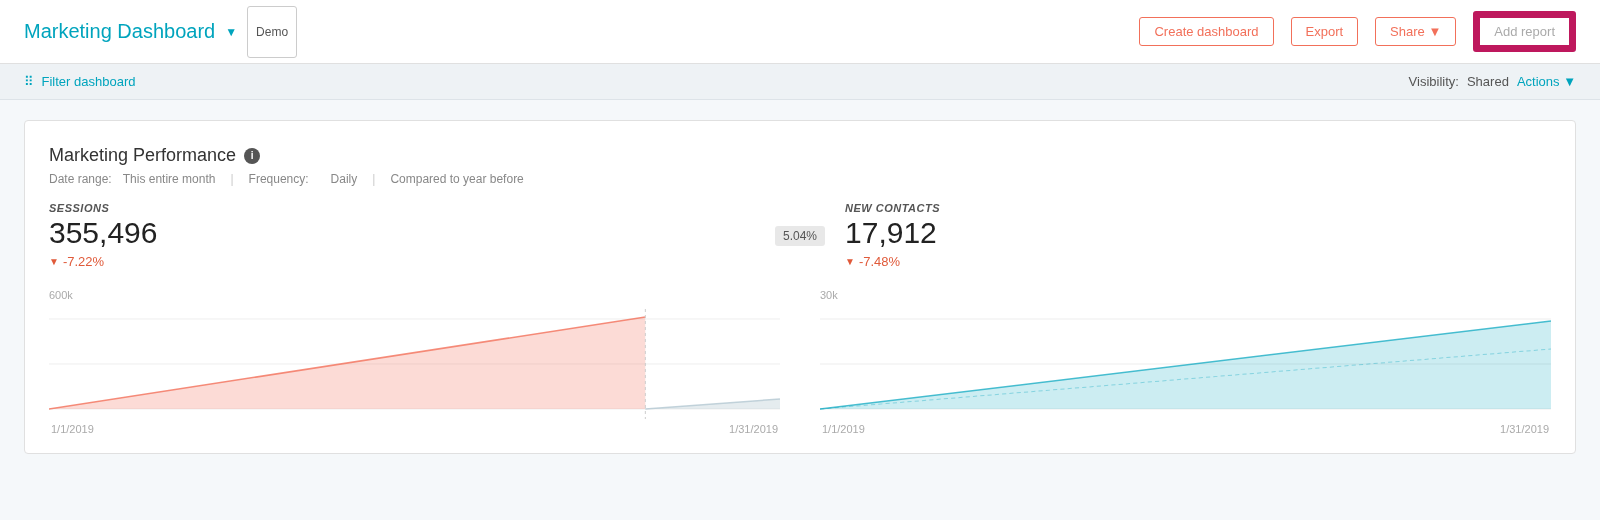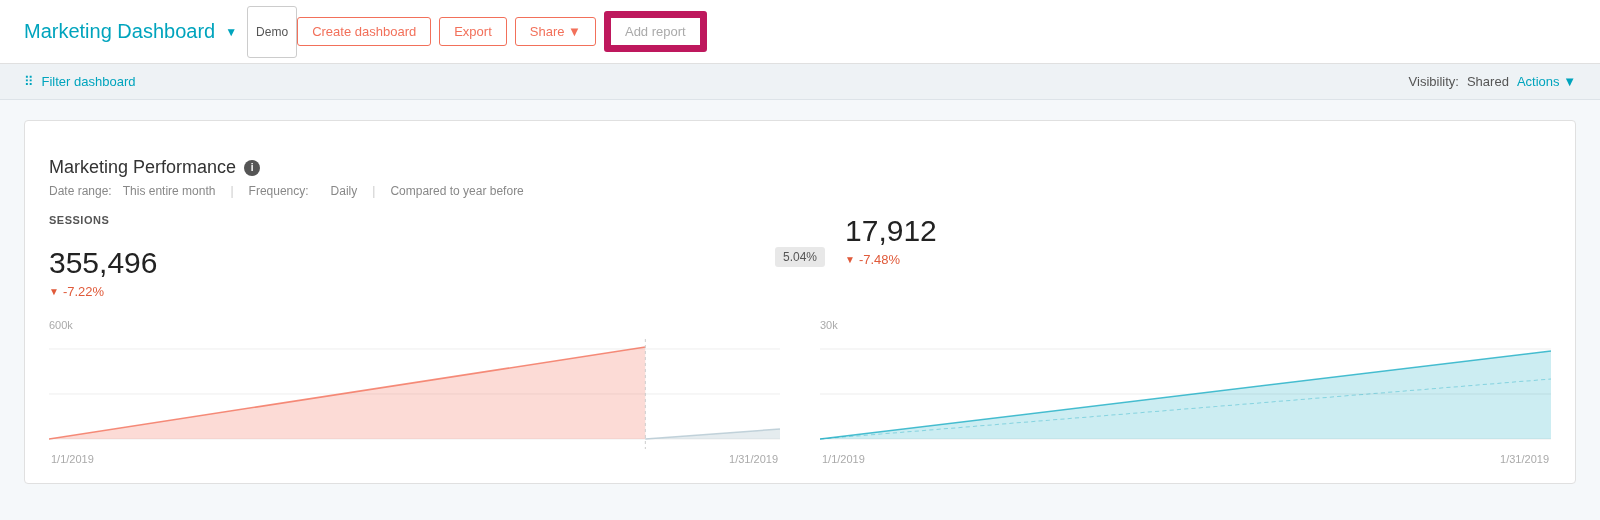--- a/index.html
+++ b/index.html
@@ -6,20 +6,21 @@
     body { font-family: -apple-system, BlinkMacSystemFont, 'Segoe UI', Helvetica, Arial, sans-serif; background: #f5f8fa; color: #333; }
 
     
     .header {
       background: #fff;
       border-bottom: 1px solid #e0e0e0;
       padding: 0 24px;
       height: 64px;
       display: flex;
       align-items: center;
+      justify-content: space-between;
     }
     .header-left {
       display: flex;
       align-items: center;
       gap: 10px;
     }
     .header-title {
       font-size: 20px;
       font-weight: 400;
       color: #00a4bd;
@@ -33,21 +34,21 @@
       background: #fff;
       border: 1px solid #ccc;
       border-radius: 3px;
       padding: 18px 8px;
       font-size: 12px;
       color: #555;
     }
     .header-right {
       display: flex;
       align-items: center;
-      gap: 8px;
+      gap: 17px;
     }
     .btn-outline {
       background: #fff;
       border: 1px solid #f2705a;
       color: #f2705a;
       border-radius: 3px;
       padding: 6px 14px;
       font-size: 13px;
       cursor: pointer;
     }
@@ -105,21 +106,20 @@
     }
 
     .card-title {
       font-size: 18px;
       font-weight: 500;
       color: #333;
       display: flex;
       align-items: center;
       gap: 8px;
       margin-bottom: 6px;
-      margin-top: 12px;
     }
     .info-icon {
       display: inline-flex;
       align-items: center;
       justify-content: center;
       width: 16px;
       height: 16px;
       border-radius: 50%;
       background: #555;
       color: #fff;
@@ -149,21 +149,22 @@
 
     .stat-block {
       flex: 1;
     }
     .stat-label {
       font-size: 11px;
       font-weight: 700;
       color: #555;
       letter-spacing: 0.5px;
       text-transform: uppercase;
-      margin-bottom: 20px;
+      margin-bottom: 2px;
+      font-style: italic;
     }
     .stat-value {
       font-size: 30px;
       font-weight: 300;
       color: #222;
       margin-bottom: 4px;
     }
     .stat-change {
       font-size: 13px;
       color: #e05a3a;
@@ -282,20 +283,21 @@
         <div class="stat-value">355,496</div>
         <div class="stat-change">
           <span class="arrow-down">▼</span>
           <span>-7.22%</span>
         </div>
       </div>
 
       <div class="pct-badge">5.04%</div>
 
       <div class="stat-block">
+        <div class="stat-label">NEW CONTACTS</div>
         <div class="stat-value">17,912</div>
         <div class="stat-change">
           <span class="arrow-down">▼</span>
           <span>-7.48%</span>
         </div>
       </div>
     </div>
 
     <div class="charts-row">
 

